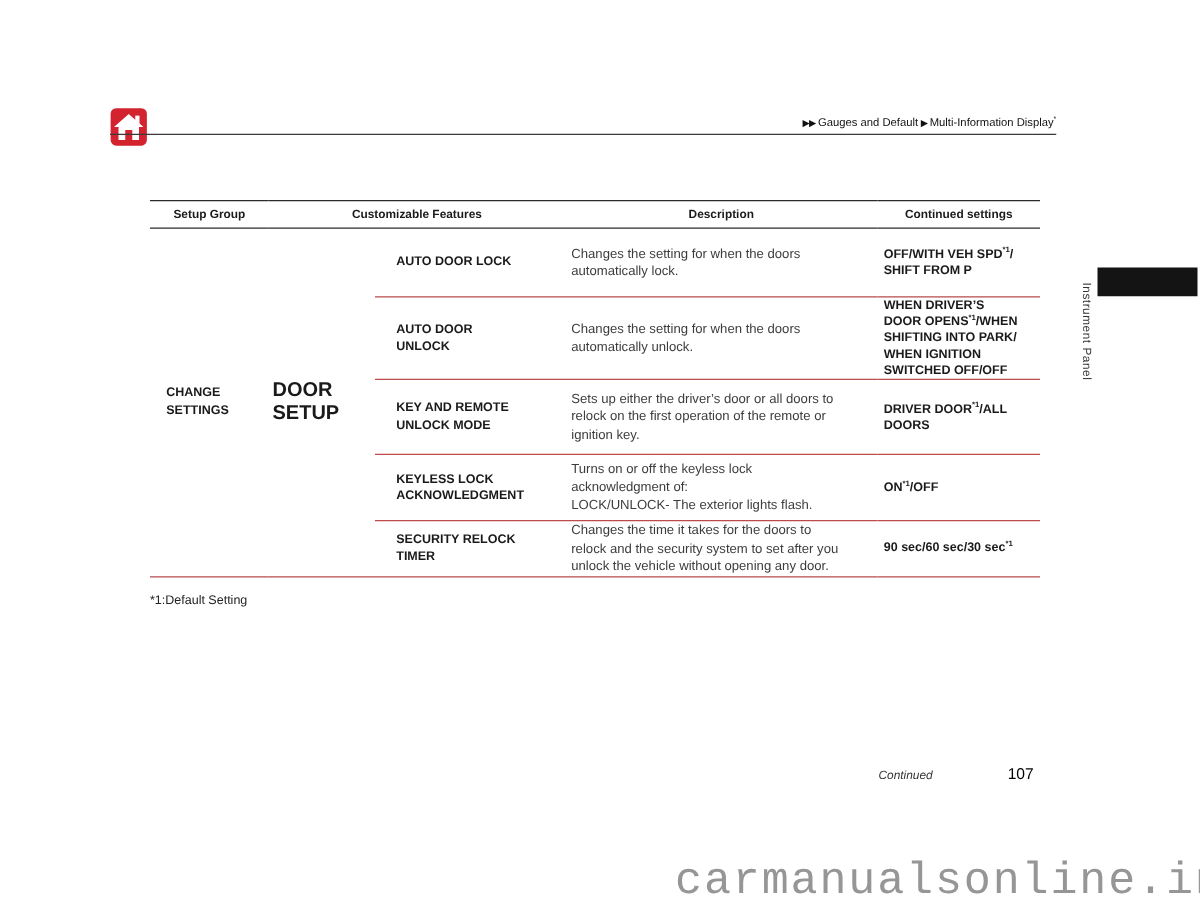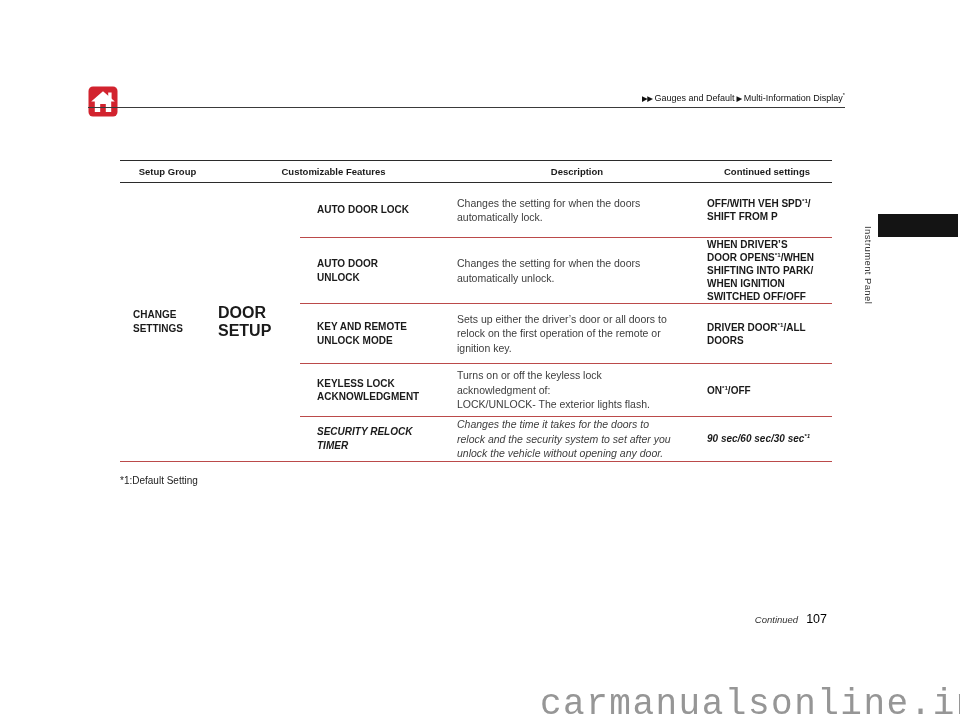--- a/index.html
+++ b/index.html
@@ -39,21 +39,21 @@
     position:absolute; left:120px; top:160px; width:712px;
     border-collapse:collapse; table-layout:fixed;
   }
   .features-table th {
     border-top:1px solid #2b2b2b; border-bottom:1px solid #2b2b2b;
     font-size:9.5px; font-weight:bold; text-align:center; height:22px; color:#1a1a1a;
     overflow:hidden;
   }
   .features-table td { vertical-align:middle; }
   .r1 { height:55px; } .r2 { height:64px; } .r3 { height:60px; }
-  .r4 { height:53px; } .r5 { height:44px;font-style:italic; }
+  .r4 { height:53px; } .r5 { height:44px; }
   td.group {
     font-weight:bold; font-size:10px; line-height:14px;
     padding-left:13px; white-space:pre-line; border-bottom:1px solid var(--rule-red);
   }
   td.subgroup {
     font-weight:bold; font-size:16px; padding-left:3px;
     border-bottom:1px solid var(--rule-red);
   }
   td.feature {
     font-weight:bold; font-size:10px; line-height:13.5px;
@@ -66,23 +66,23 @@
     border-bottom:1px solid var(--rule-red);
   }
   td.settings {
     font-weight:bold; font-size:10px; line-height:13px;
     padding-left:5px; padding-right:2px;
     border-bottom:1px solid var(--rule-red);
   }
 
   
   .footnote { position:absolute; left:120px; top:475px; font-size:10px; color:#222; }
-  .continued-row { position:absolute; top:612px; right:133px; display:flex; align-items:baseline; gap:8px; }
+  .continued-row { position:absolute; top:612px; right:133px; display:flex; align-items:baseline; gap:24px; }
   .continued { font-style:italic; font-size:9.5px; color:#333; }
-  .page-number { font-size:12.5px; color:#000; }
+  .page-number { font-size:12.5px; color:#000;margin-left:36px; }
   .watermark {
     position:absolute; left:540px; top:684px;
     font-family:Liberation Mono, monospace;
     font-size:36px; letter-spacing:1.5px; color:#969696;
   }
 </style>
 </head>
 <body>
 
 <div class="page">

